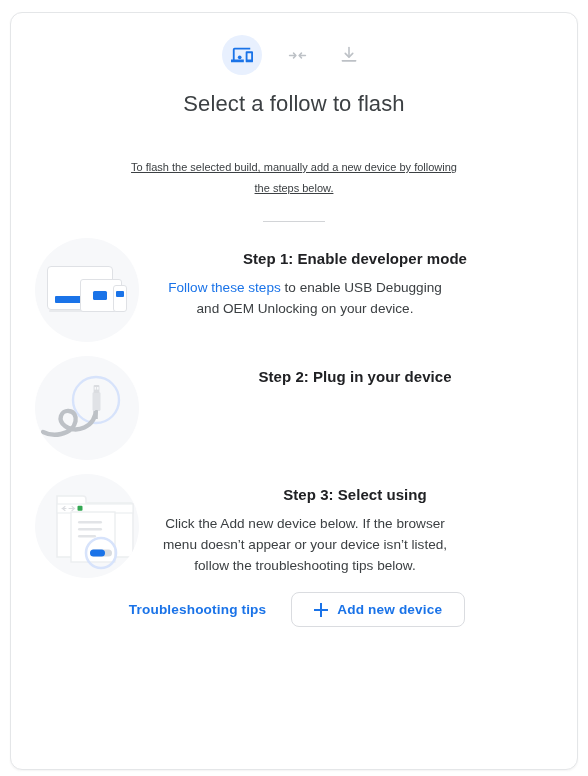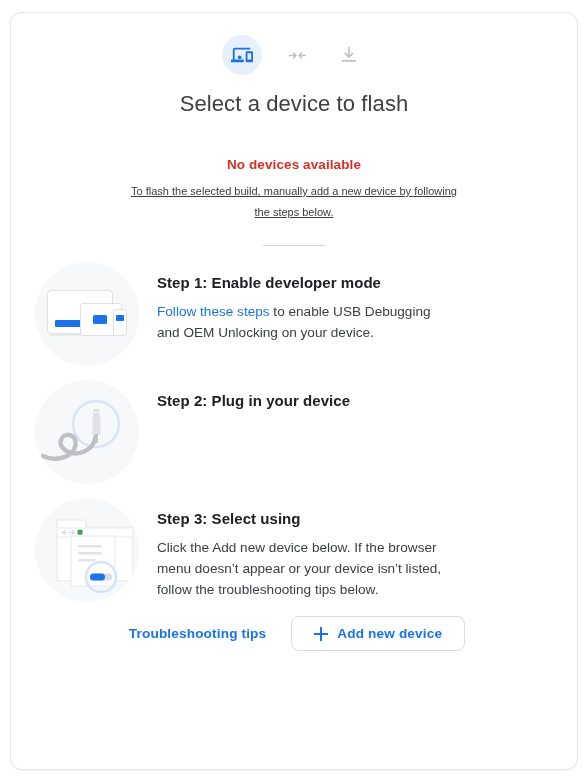--- a/index.html
+++ b/index.html
@@ -92,20 +92,21 @@
     width: 62px;
     height: 1px;
     background: #d2d4d7;
     margin: 22px auto 0 auto;
   }
 
   
   .steps {
     margin-top: 16px;
     padding: 0 24px 0 24px;
+    text-align: center;
   }
   .step {
     display: flex;
     align-items: flex-start;
     margin-bottom: 14px;
   }
   .step-art {
     flex: 0 0 104px;
     width: 104px;
     height: 104px;
@@ -291,24 +292,23 @@
         <g fill="none" stroke="#bdc1c6" stroke-width="1.9" stroke-linecap="round" stroke-linejoin="round">
           <path d="M12 3v11"></path>
           <path d="M7.5 10l4.5 4.5L16.5 10"></path>
           <path d="M4 19h16"></path>
         </g>
       </svg>
     </div>
 
   </div>
 
-  <h1 class="page-title">Select a device to flash</h1>
+  <h1 class="page-title">Select a follow to flash</h1>
 
   <div class="status-block">
-    <div class="status-error">No devices available</div>
     <div class="status-desc">To flash the selected build, manually add a new device by following the steps below.</div>
   </div>
 
   <div class="divider"></div>
 
   <div class="steps">
 
     <div class="step">
       <div class="step-art">
         <div class="dev-monitor"></div>

